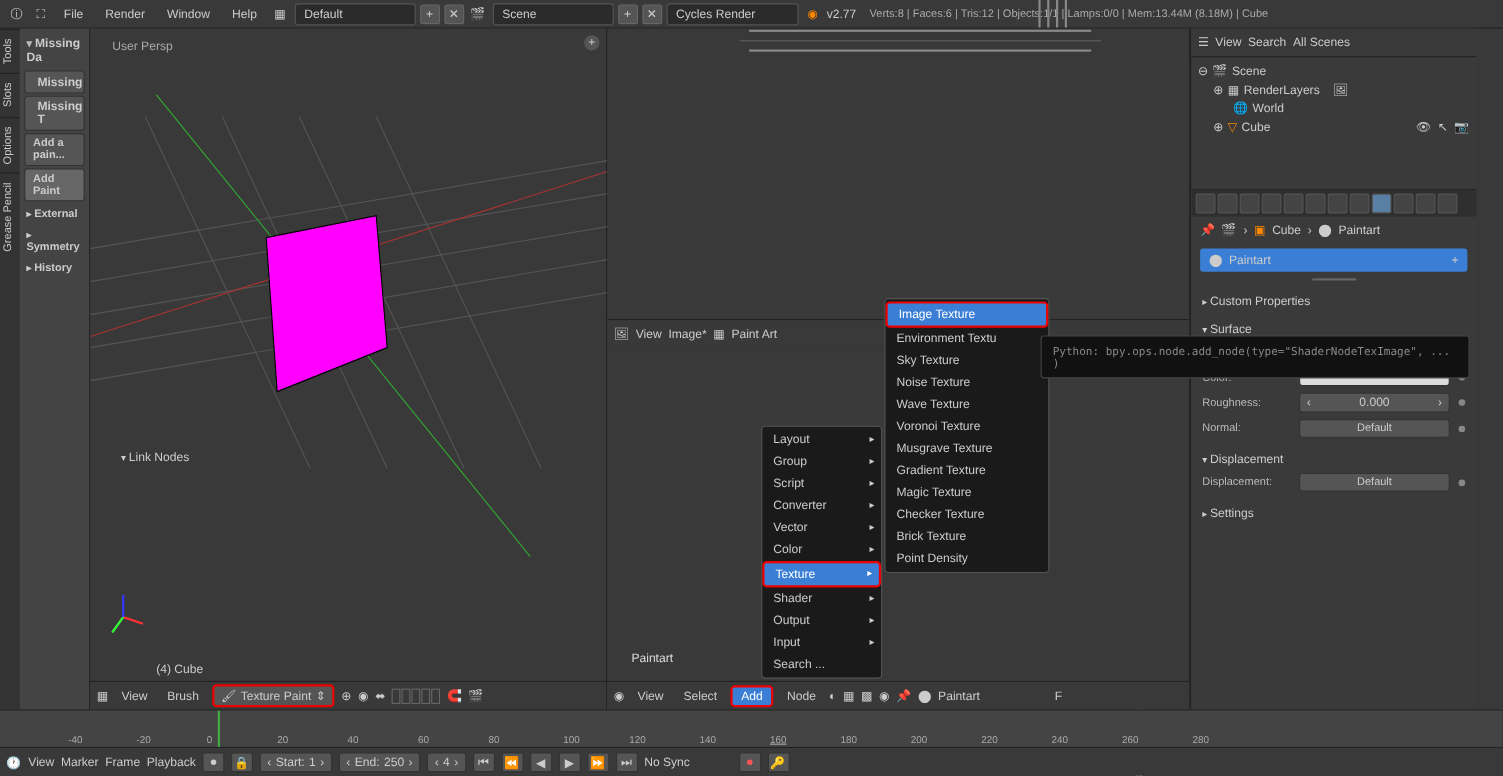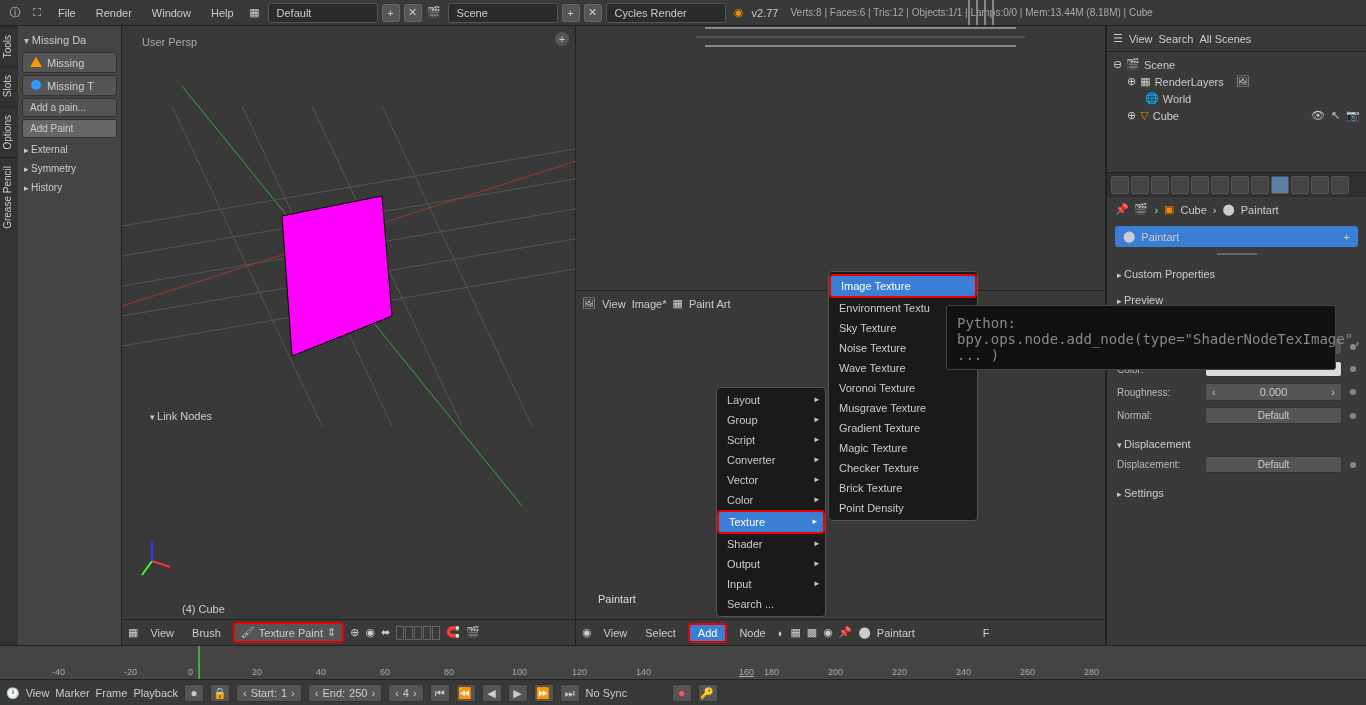--- a/index.html
+++ b/index.html
@@ -9,21 +9,21 @@
 .topbar .menu-item { padding: 4px 8px; cursor: pointer; }
 .topbar .field { background: #2b2b2b; border: 1px solid #555; border-radius: 3px; padding: 2px 8px; height: 20px; display: flex; align-items: center; }
 .topbar .btn-sm { width: 18px; height: 18px; background: #555; border: 1px solid #666; border-radius: 2px; display: inline-flex; align-items: center; justify-content: center; }
 .stats { font-size: 10px; color: #aaa; margin-left: 8px; white-space: nowrap; }
 
 .main { position: absolute; top: 26px; left: 0; right: 0; bottom: 60px; display: flex; }
 
 .vtabs { width: 18px; background: #333; display: flex; flex-direction: column; }
 .vtab { writing-mode: vertical-rl; transform: rotate(180deg); padding: 8px 2px; font-size: 10px; border-bottom: 1px solid #222; cursor: pointer; }
 
-.toolshelf { width: 104px; background: #444; border-right: 1px solid #222; padding: 4px; }
+.toolshelf { width: 64px; background: #444; border-right: 1px solid #222; padding: 4px; font-weight: bold; }
 .toolshelf .hdr { font-size: 10px; color: #bbb; padding: 4px 2px; }
 .toolshelf .row { background: #555; border: 1px solid #333; border-radius: 3px; padding: 3px 7px; margin: 2px 0; font-size: 10px; display: flex; align-items: center; gap: 4px; }
 .toolshelf .row.sel { background: #666; }
 .toolshelf .sect { padding: 4px 2px; font-size: 10px; }
 .toolshelf .sect::before { content: "▸ "; font-size: 9px; }
 
 .panel-link { position: absolute; left: 24px; top: 380px; width: 82px; padding: 4px; }
 .panel-link .hdr::before { content: "▾ "; font-size: 9px; }
 
 .view3d { flex: 1; background: #393939; position: relative; border-right: 1px solid #222; }
@@ -51,21 +51,21 @@
 .node-header .add { background: #3a7fd5; border: 2px solid #e00; border-radius: 4px; padding: 2px 8px; color: #fff; }
 .node-header .mi { padding: 0 6px; }
 
 .nmenu { position: absolute; background: #1a1a1a; border: 1px solid #555; border-radius: 4px; padding: 2px 0; min-width: 110px; }
 .nmenu .mi { padding: 4px 18px 4px 10px; position: relative; cursor: pointer; }
 .nmenu .mi.sub::after { content: "▸"; position: absolute; right: 6px; font-size: 9px; }
 .nmenu .mi.hl { background: #3a7fd5; color: #fff; border: 2px solid #e00; border-radius: 4px; }
 
 .tooltip { position: absolute; background: #111; border: 1px solid #444; border-radius: 3px; padding: 6px 10px; }
 .tooltip .t1 { color: #ccc; font-size: 11px; }
-.tooltip .t2 { color: #888; font-size: 14px; font-family: monospace; margin-top: 3px; }
+.tooltip .t2 { color: #888; font-size: 10px; font-family: monospace; margin-top: 3px; }
 
 .node-side { position: absolute; right: 0; top: 320px; width: 62px; bottom: 26px; background: #3a3a3a; border-left: 1px solid #222; padding: 4px; }
 .node-side .row { display: flex; align-items: center; gap: 4px; margin: 3px 0; font-size: 10px; }
 .node-side .sect::before { content: "▾ "; font-size: 9px; }
 .node-side .chip { background: #555; border-radius: 3px; padding: 1px 4px; font-size: 9px; }
 
 .outliner { width: 260px; background: #3a3a3a; border-left: 1px solid #222; display: flex; flex-direction: column; }
 .outliner .hdr { height: 26px; background: #393939; border-bottom: 1px solid #222; display: flex; align-items: center; padding: 0 6px; gap: 6px; }
 .outliner .tree { padding: 4px 6px; }
 .outliner .tree .item { padding: 2px 0 2px 0; display: flex; align-items: center; gap: 4px; }
@@ -355,23 +355,20 @@
       <div class="matname">
         <span>⬤</span>
         <span>Paintart</span>
         <span style="margin-left:auto">+</span>
       </div>
       <div class="handle"></div>
       <div class="sect">
           <div class="h">Custom Properties</div>
         </div>
       <div class="sect">
-          <div class="h">Preview</div>
-        </div>
-      <div class="sect">
         <div class="h open">Surface</div>
         <div class="prow">
             <span class="plabel">Surface:</span>
             <span class="pfield">Diffuse BSDF</span>
             <span class="dot"></span>
           </div>
         <div class="prow">
             <span class="plabel">Color:</span>
             <span class="pfield color"></span>
             <span class="dot"></span>
@@ -406,31 +403,31 @@
   </div>
 </div>
 
 <div class="tooltip" style="left:946px; top:305px; width:390px;">
   <div class="t2">Python: bpy.ops.node.add_node(type="ShaderNodeTexImage", ... )</div>
 </div>
 
 <div class="timeline">
   <div class="ruler">
     <div class="cursor" style="left:198px"></div>
-  <span class="tick" style="left: 52px;">-40</span>
+  <span class="tick" style="left: 62px;">-40</span>
       <span class="tick" style="left: 124px;">-20</span>
       <span class="tick" style="left: 188px;">0</span>
       <span class="tick" style="left: 252px;">20</span>
       <span class="tick" style="left: 316px;">40</span>
       <span class="tick" style="left: 380px;">60</span>
       <span class="tick" style="left: 444px;">80</span>
       <span class="tick" style="left: 512px; margin-top: 35px;">100</span>
       <span class="tick" style="left: 572px;">120</span>
       <span class="tick" style="left: 636px;">140</span>
-      <span class="tick" style="left: 739px; text-decoration: underline;">160</span>
+      <span class="tick" style="left: 700px; text-decoration: underline;">160</span>
       <span class="tick" style="left: 764px;">180</span>
       <span class="tick" style="left: 828px;">200</span>
       <span class="tick" style="left: 892px;">220</span>
       <span class="tick" style="left: 956px;">240</span>
       <span class="tick" style="left: 1020px;">260</span>
       <span class="tick" style="left: 1084px;">280</span>
     </div>
   <div class="bar">
     <span class="icon">🕐</span>
     <span class="mi">View</span>

